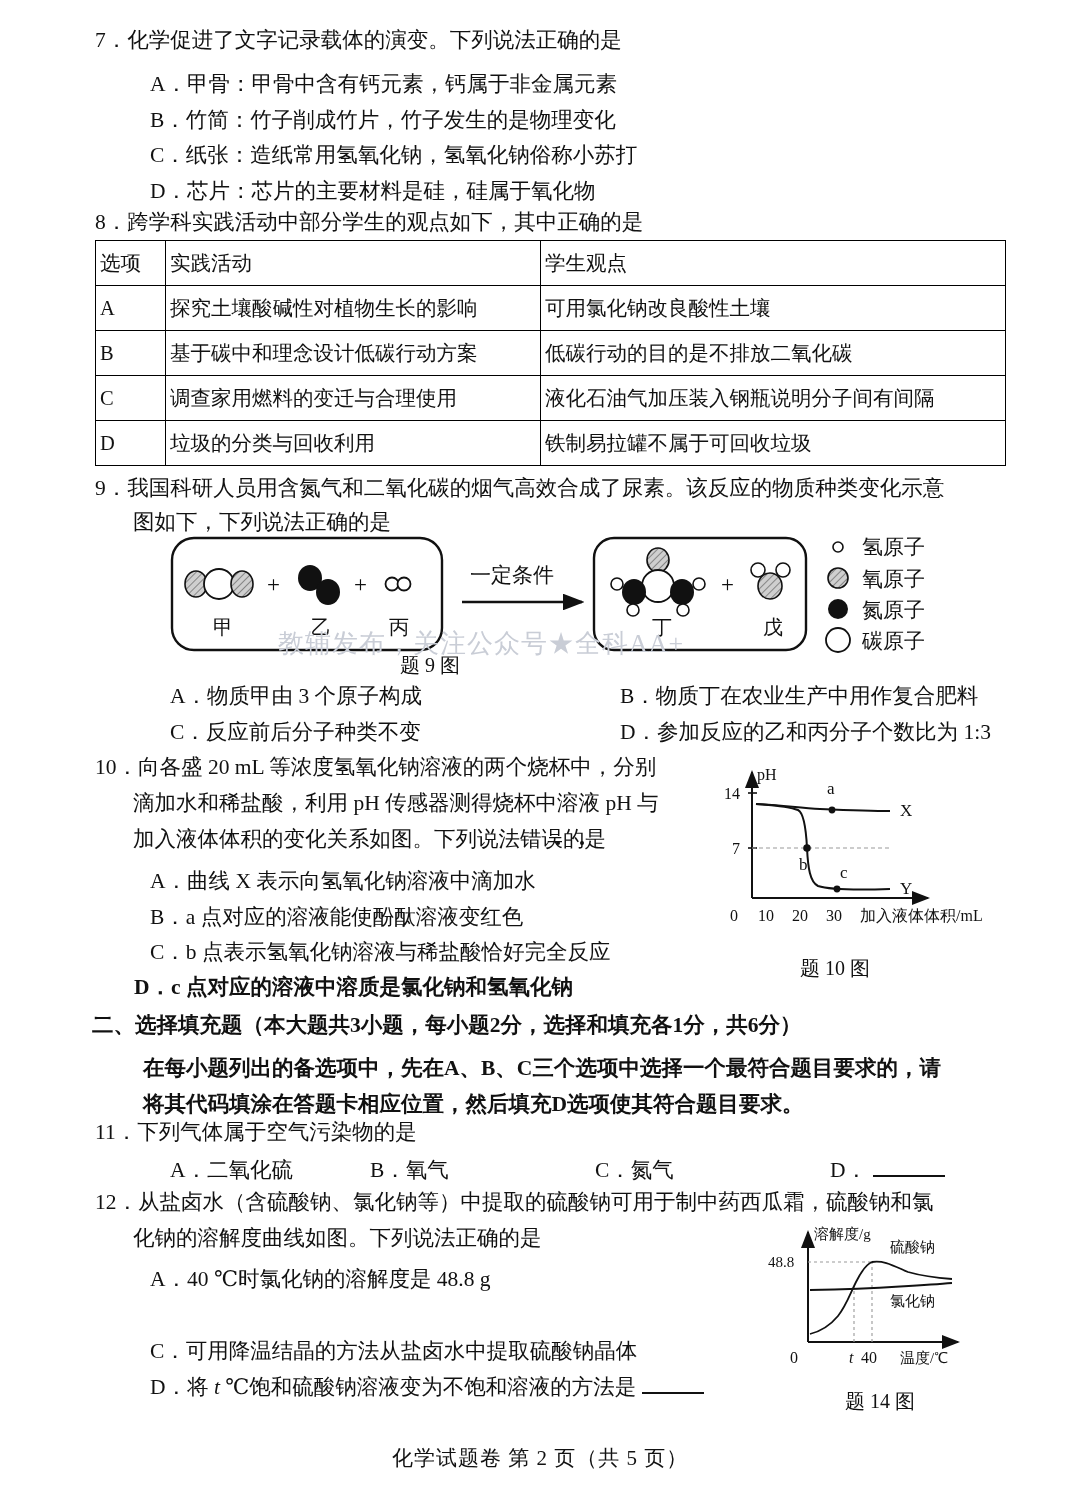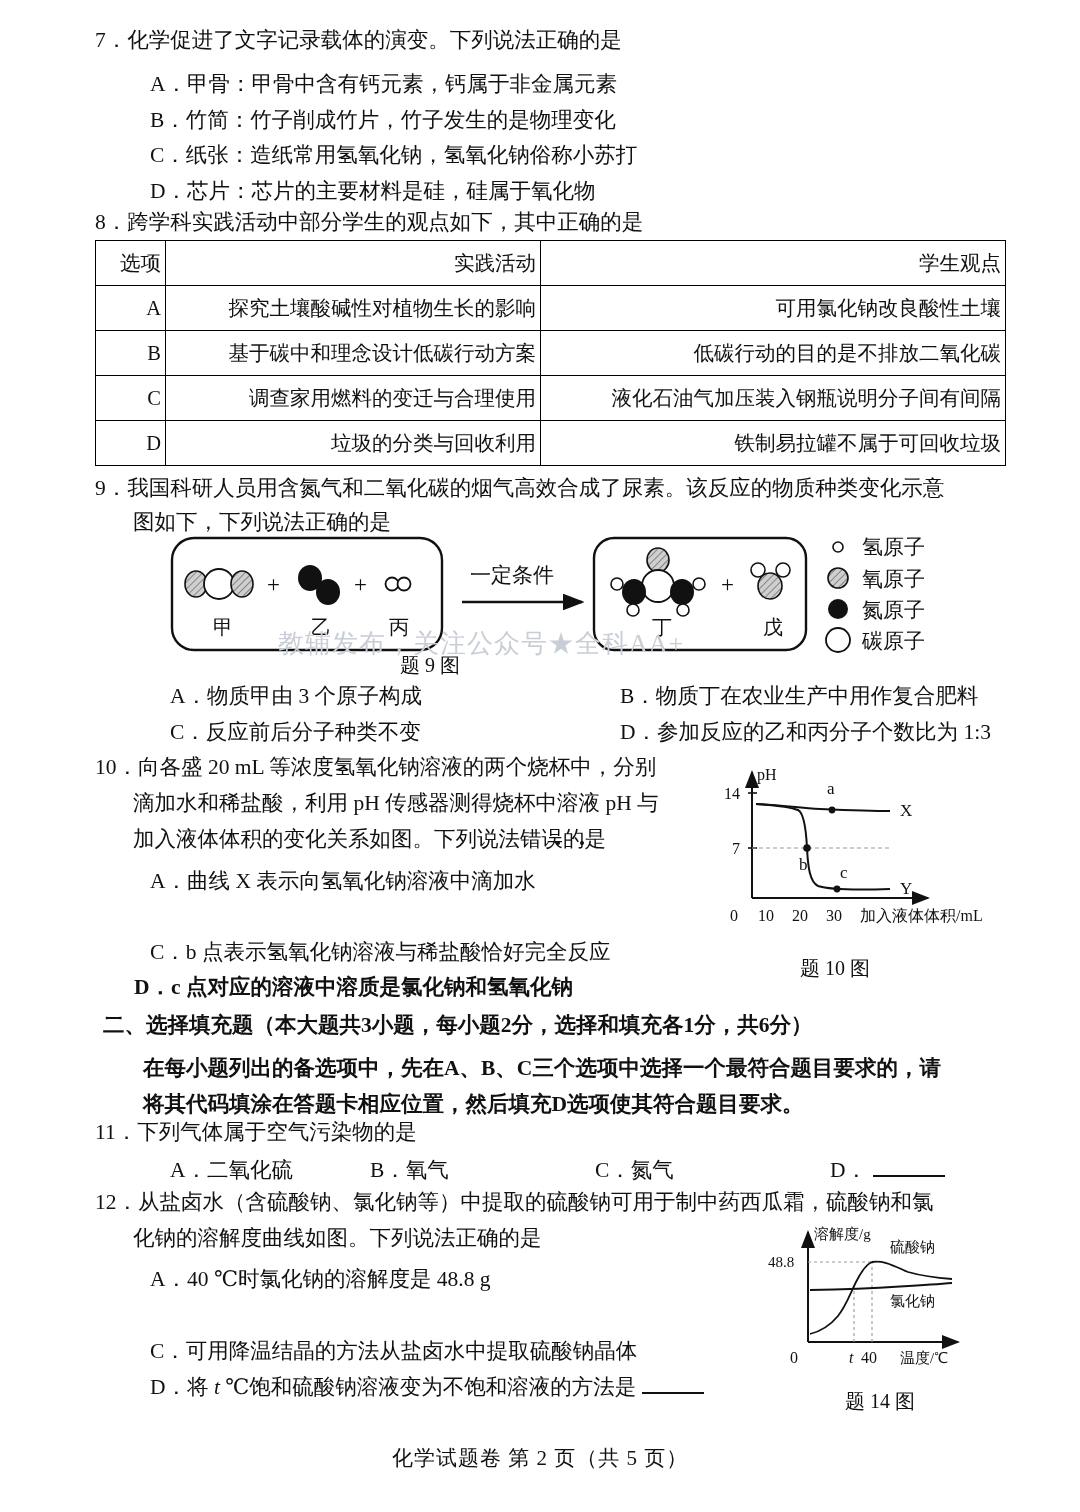--- a/index.html
+++ b/index.html
@@ -42,21 +42,21 @@
   #q8-table {
     position: absolute;
     left: 95px;
     top: 240px;
     width: 910px;
     border-collapse: collapse;
     table-layout: fixed;
   }
   #q8-table td, #q8-table th {
     border: 1.6px solid #000;
-    text-align: right;
+    text-align: left;
     vertical-align: middle;
     font-size: 20.5px;
     font-weight: normal;
     height: 44px;
     padding: 0 4px;
     font-family: "Liberation Serif", "DejaVu Serif", serif;
   }
   #q8-table col.c1 { width: 70px; }
   #q8-table col.c2 { width: 375px; }
   #q8-table col.c3 { width: 465px; }
@@ -124,21 +124,21 @@
     height: 180px;
   }
   #q10-caption {
     position: absolute;
     left: 800px;
     top: 955px;
     font-size: 20px;
   }
 
   
-  #sec2-h { left: 103px; top: 1010px; font-weight: bold; font-size: 21.5px; text-align: center; }
+  #sec2-h { left: 92px; top: 1010px; font-weight: bold; font-size: 21.5px; text-align: center; }
   #sec2-l1 { left: 143px; top: 1053px; font-weight: bold; font-size: 21.5px; }
   #sec2-l2 { left: 143px; top: 1089px; font-weight: bold; font-size: 21.5px; }
 
   
   #q11-stem { left: 95px; top: 1122px; }
   #q11-a { left: 170px; top: 1155px; }
   #q11-b { left: 370px; top: 1155px; }
   #q11-c { left: 595px; top: 1155px; }
   #q11-d { left: 830px; top: 1155px; }
   .blank-line {
@@ -319,20 +319,21 @@
   <div class="abs opt" id="q9-d">D．参加反应的乙和丙分子个数比为 1:3</div>
 
   <div class="abs q-line" id="q10-stem1">10．向各盛 20 mL 等浓度氢氧化钠溶液的两个烧杯中，分别</div>
   <div class="abs q-line" id="q10-stem2">滴加水和稀盐酸，利用 pH 传感器测得烧杯中溶液 pH 与</div>
   <div class="abs q-line" id="q10-stem3">加入液体体积的变化关系如图。下列说法错误的是</div>
   <div class="emph-dots">
     <i style="left:0"></i>
       <i style="left:24px"></i>
   </div>
   <div class="abs opt" id="q10-a">A．曲线 X 表示向氢氧化钠溶液中滴加水</div>
+  <div class="abs opt" id="q10-b">B．a 点对应的溶液能使酚酞溶液变红色</div>
   <div class="abs opt" id="q10-c">C．b 点表示氢氧化钠溶液与稀盐酸恰好完全反应</div>
   <div class="abs opt" id="q10-d">D．c 点对应的溶液中溶质是氯化钠和氢氧化钠</div>
 
   <svg id="ph-chart" viewBox="0 0 300 180">
     <defs>
       <marker id="ah2" markerWidth="9" markerHeight="7" refX="8" refY="3.5" orient="auto">
         <polygon points="0 0, 9 3.5, 0 7" fill="#111"></polygon>
       </marker>
     </defs>
 

